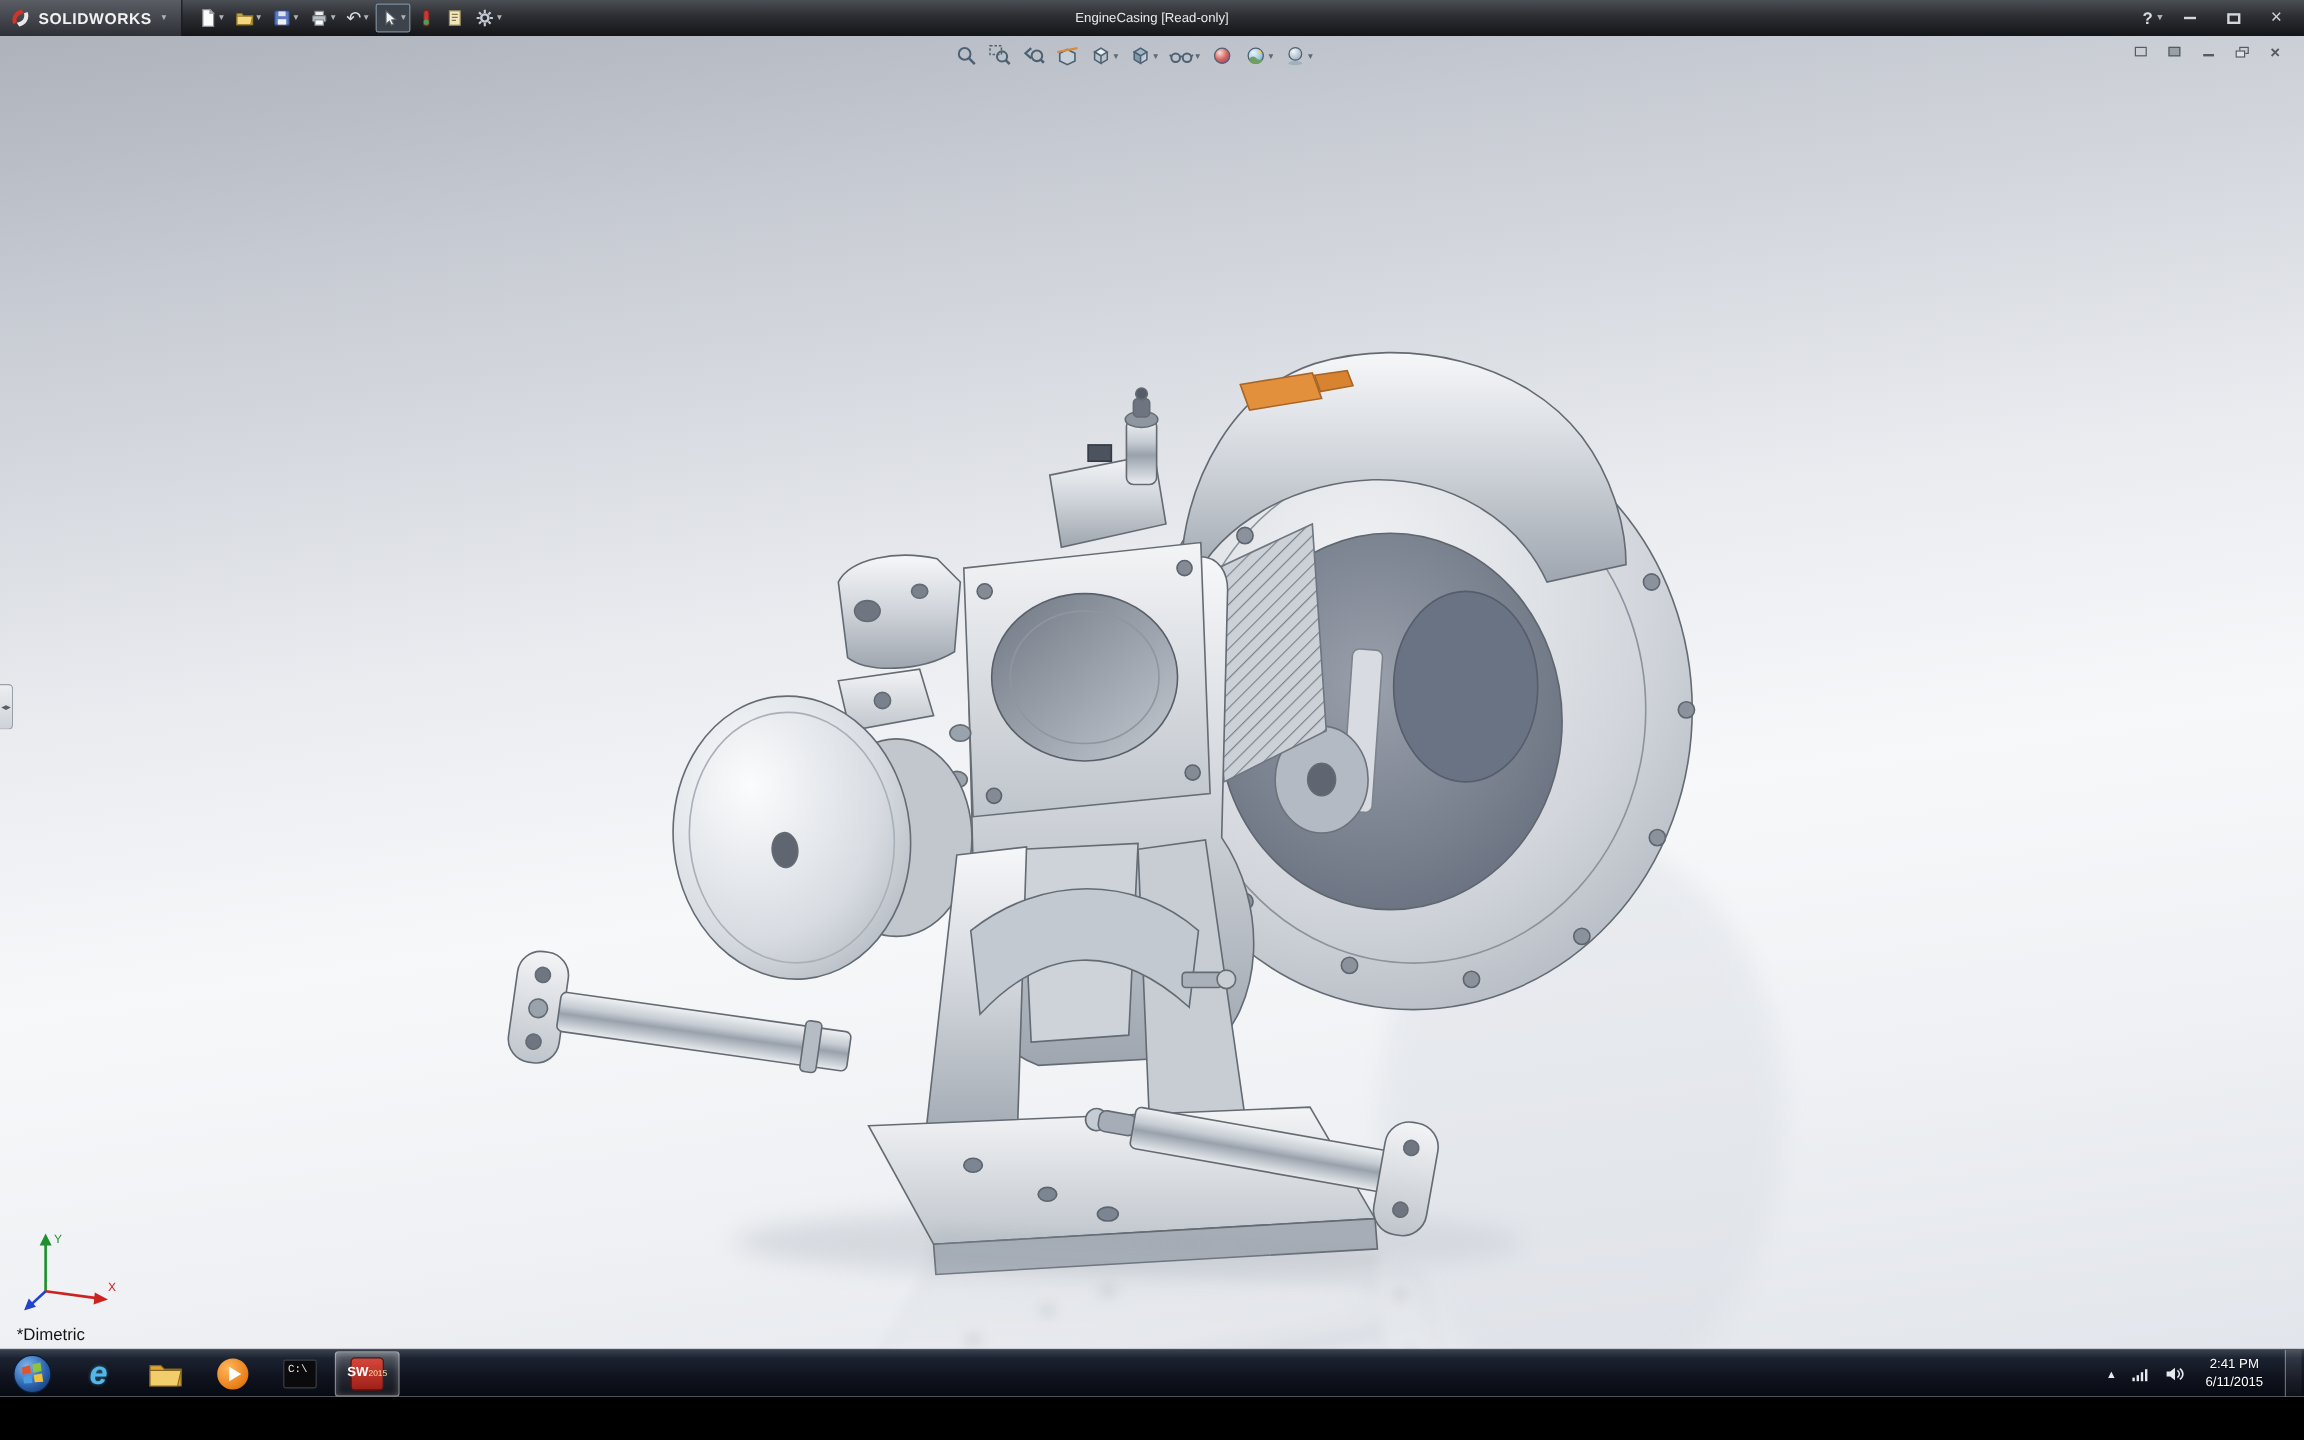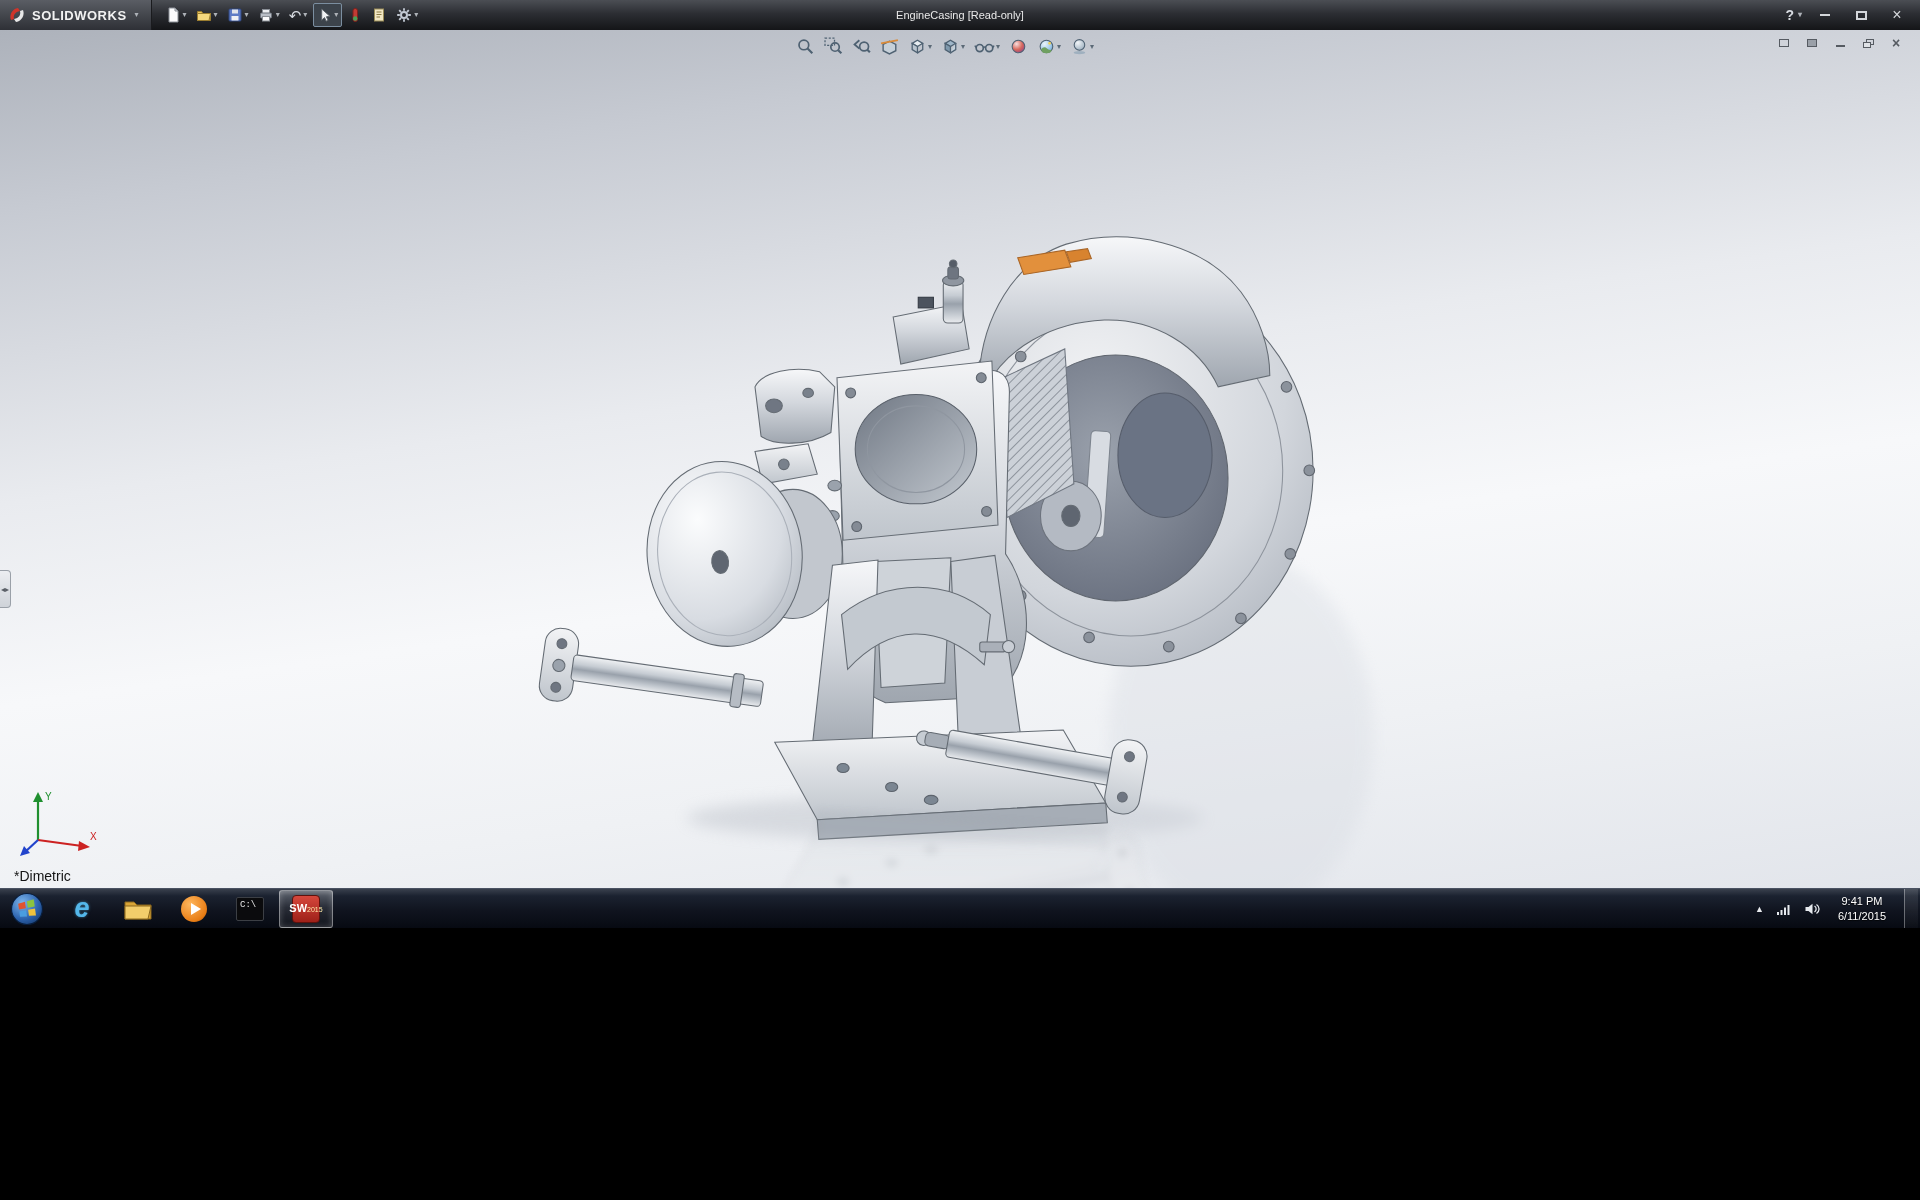--- a/index.html
+++ b/index.html
@@ -1,18 +1,18 @@
 <!DOCTYPE html>
 <html><head>
 <meta charset="utf-8">
 <style>
   * { margin:0; padding:0; box-sizing:border-box; }
   html,body { background:#000; }
   body { font-family:"Liberation Sans", sans-serif; }
-  .screen { position:relative; width:1920px; height:928px; overflow:hidden; background:#e8eaee; }
+  .screen { position:relative; width:1920px; height:1164px; overflow:hidden; background:#e8eaee; }
 
   
   .titlebar { position:absolute; top:0; left:0; right:0; height:30px;
     background:linear-gradient(#4b4e54,#2c2e33 45%,#141518);
     display:flex; align-items:center; color:#ddd; z-index:50; }
   .sw-logo { display:flex; align-items:center; gap:6px; padding:0 12px 0 8px; height:100%;
     background:linear-gradient(#5a5d64,#2e3036); border-right:1px solid #1a1b1e; }
   .sw-logo-mark { width:18px; height:18px; }
   .sw-logo-text { font-size:13px; font-weight:bold; letter-spacing:.5px; color:#f2f2f2; }
   .tb-icons { display:flex; align-items:center; gap:3px; padding-left:10px; }
@@ -537,20 +537,20 @@
           <rect x="11.5" y="3" width="2" height="10" fill="#e6e9ee"></rect>
         </svg>
       </span>
       <span class="tray-icon">
         <svg width="16" height="14" viewBox="0 0 16 14">
           <path d="M1.5 5 h3 l4 -3.2 v10.4 l-4 -3.2 h-3 z" fill="#e6e9ee"></path>
           <path d="M10.5 4 c2.2 1.6 2.2 4.4 0 6 M12.5 2.5 c3.4 2.4 3.4 6.6 0 9" stroke="#e6e9ee" stroke-width="1.3" fill="none"></path>
         </svg>
       </span>
       <div class="clock">
-        <div>9:41 PM</div>
+        <div>2:41 PM</div>
         <div>6/11/2015</div>
       </div>
       <div class="show-desktop"></div>
     </div>
   </div>
 
 </div>
 
 </body></html>

